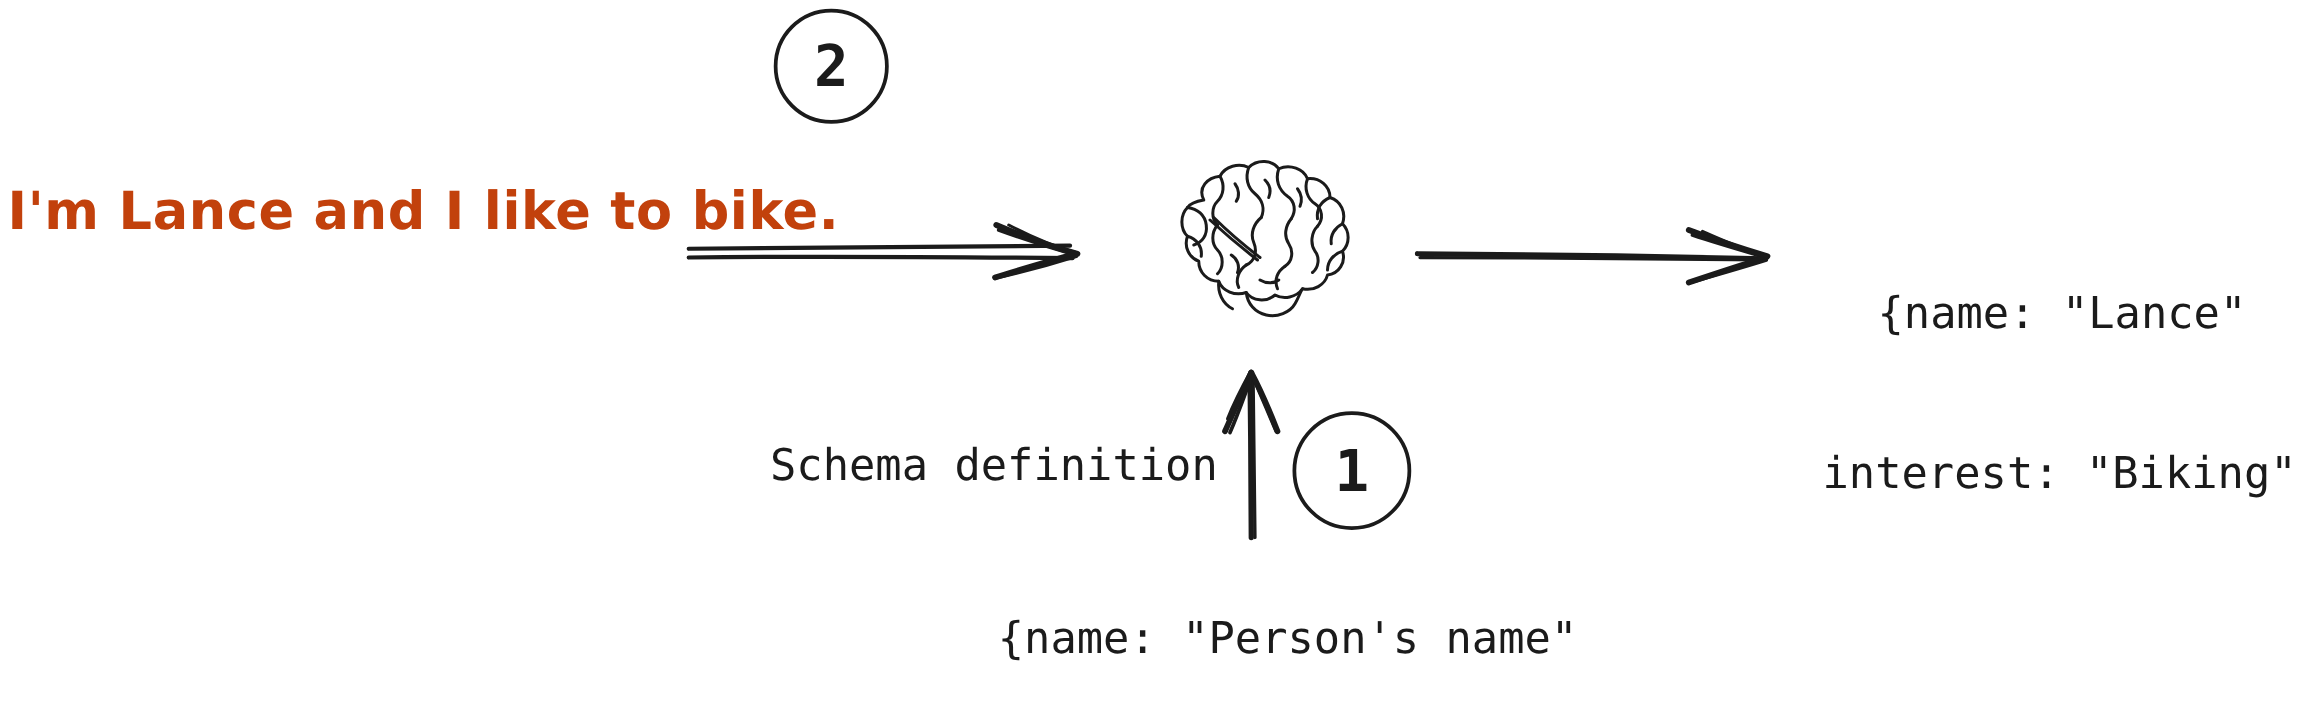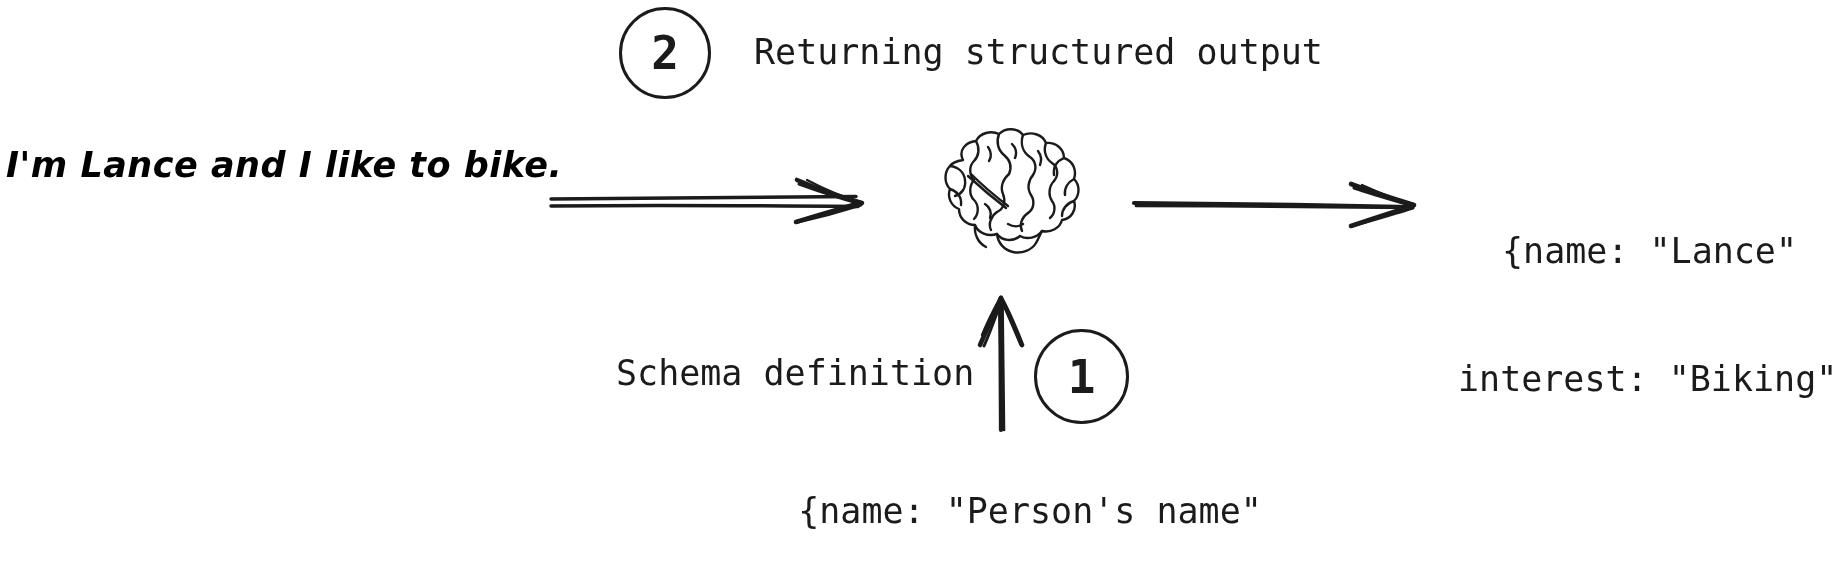--- a/index.html
+++ b/index.html
@@ -66,25 +66,24 @@
   #schema-definition-label {
     left: 616px;
     top: 356px;
     text-align: center;
   }
 
   
   #input-sentence {
     left: 6px;
     top: 148px;
-    color: #000000;
+    color: #c2410c;
     font-family: "DejaVu Sans", sans-serif;
-    font-style: italic;
     font-weight: 600;
-    font-size: 35px;
+    font-size: 42px;
     letter-spacing: 0.5px;
     white-space: pre;
     line-height: 1.0;
   }
 
   
   .code-block {
     color: #1b1b1b;
     font-family: "DejaVu Sans Mono", monospace;
     font-size: 35px;
@@ -204,21 +203,20 @@
       <path d="M984,346 C991,330 996,315 1001,302" stroke-width="3.0"></path>
       <path d="M1001,298 C1008,311 1015,327 1022,345" stroke-width="4.6"></path>
       <path d="M1002,301 C1008,314 1014,329 1021,345" stroke-width="3.0"></path>
       <path d="M982,335 C988,320 995,307 1000,298" stroke-width="2.4"></path>
     </g>
   </svg>
 
   <div id="step-2-circle" class="abs step-circle">
     <span>2</span>
   </div>
-  <div id="step-2-label" class="abs mono-label">Returning structured output</div>
 
   <div id="input-sentence" class="abs">I'm Lance and I like to bike.</div>
 
   <div id="structured-output-block" class="abs code-block">
     <div class="code-line-1">{name: "Lance"</div>
     <div class="code-line-2">interest: "Biking"}</div>
   </div>
 
   <div id="schema-definition-label" class="abs mono-label">Schema definition</div>
   <div id="step-1-circle" class="abs step-circle">

